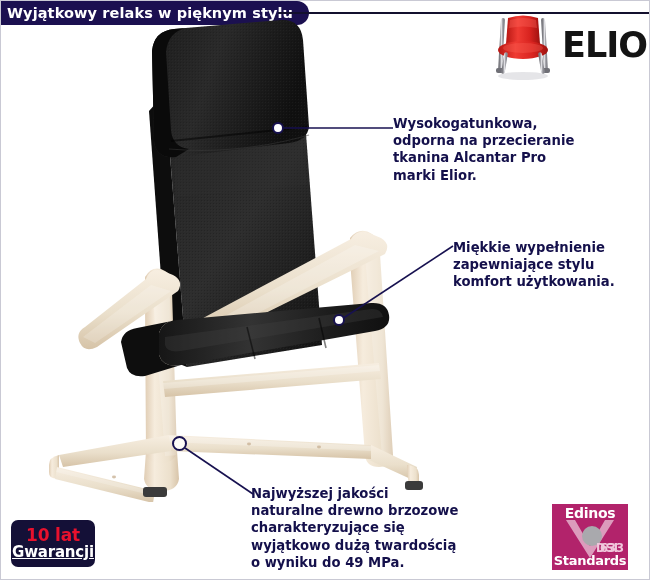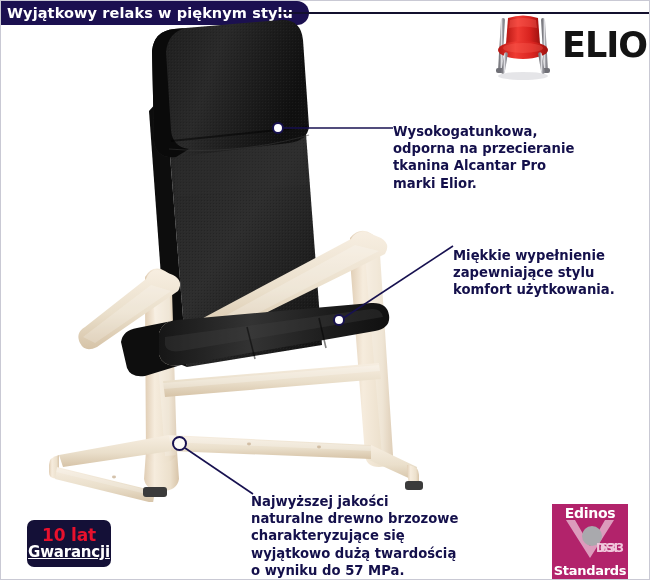--- a/index.html
+++ b/index.html
@@ -48,21 +48,20 @@
 
   
   .photo{position:absolute;left:18px;top:14px;width:430px;height:487px;}
 
   
   .callout-text{
     position:absolute;
     color:#14104b;font-weight:bold;
     font-size:13.2px;line-height:17.2px;
     white-space:pre-line;
-    margin-top:8px;
   }
   #callout-1{left:392px;top:114px;width:240px;}
   #callout-2{left:452px;top:238px;width:195px;}
   #callout-3{left:250px;top:484px;width:270px;}
 
   .leader{position:absolute;left:0;top:0;width:650px;height:580px;pointer-events:none;}
 
   .dot{
     position:absolute;border-radius:50%;
     background:#ffffff;border:2px solid #171150;
@@ -70,27 +69,26 @@
   }
   .dot.solid{width:12px;height:12px;border-width:2px;}
   .dot.hollow{width:15px;height:15px;border-width:2.4px;background:#fdfbf6;}
 
   
   .badge-warranty{
     position:absolute;left:10px;top:519px;width:84px;height:47px;
     background:#141037;border-radius:7px;
     display:flex;flex-direction:column;align-items:center;justify-content:center;
     box-sizing:border-box;
-    margin-left:16px;
   }
   .bw-top{color:#e8112d;font-size:17px;font-weight:bold;line-height:18px;letter-spacing:-.2px;}
   .bw-bot{color:#ffffff;font-size:15px;font-weight:bold;line-height:17px;letter-spacing:-.2px;text-decoration:underline;}
 
   .badge-edinos{
-    position:absolute;left:551px;top:503px;width:76px;height:76px;
+    position:absolute;left:551px;top:503px;width:76px;height:66px;
     background:#b2236b;overflow:hidden;
   }
   .be-title{
     position:absolute;left:0;top:2px;width:76px;text-align:center;
     color:#ffffff;font-size:14px;font-weight:bold;line-height:15px;letter-spacing:-.3px;
   }
   .be-dsi{
     position:absolute;left:4px;top:38px;
     color:#f0c8dc;font-size:11.5px;font-weight:bold;line-height:12px;margin-left:40px;
   }
@@ -263,21 +261,21 @@
 odporna na przecieranie
 tkanina Alcantar Pro
 marki Elior.</div>
   <div id="callout-2" class="callout-text">Miękkie wypełnienie
 zapewniające stylu
 komfort użytkowania.</div>
   <div id="callout-3" class="callout-text">Najwyższej jakości
 naturalne drewno brzozowe
 charakteryzujące się
 wyjątkowo dużą twardością
-o wyniku do 57 MPa.</div>
+o wyniku do 49 MPa.</div>
 
   <div class="badge-warranty">
     <span class="bw-top">10 lat</span>
     <span class="bw-bot">Gwarancji</span>
   </div>
 
   <div class="badge-edinos">
     <div class="be-title">Edinos</div>
     <svg class="be-v" viewBox="0 0 76 44" xmlns="http://www.w3.org/2000/svg">
       <path d="M14 2 L38 40 L62 2 L53 2 L38 28 L23 2 Z" fill="#ffffff" opacity=".55"></path>

